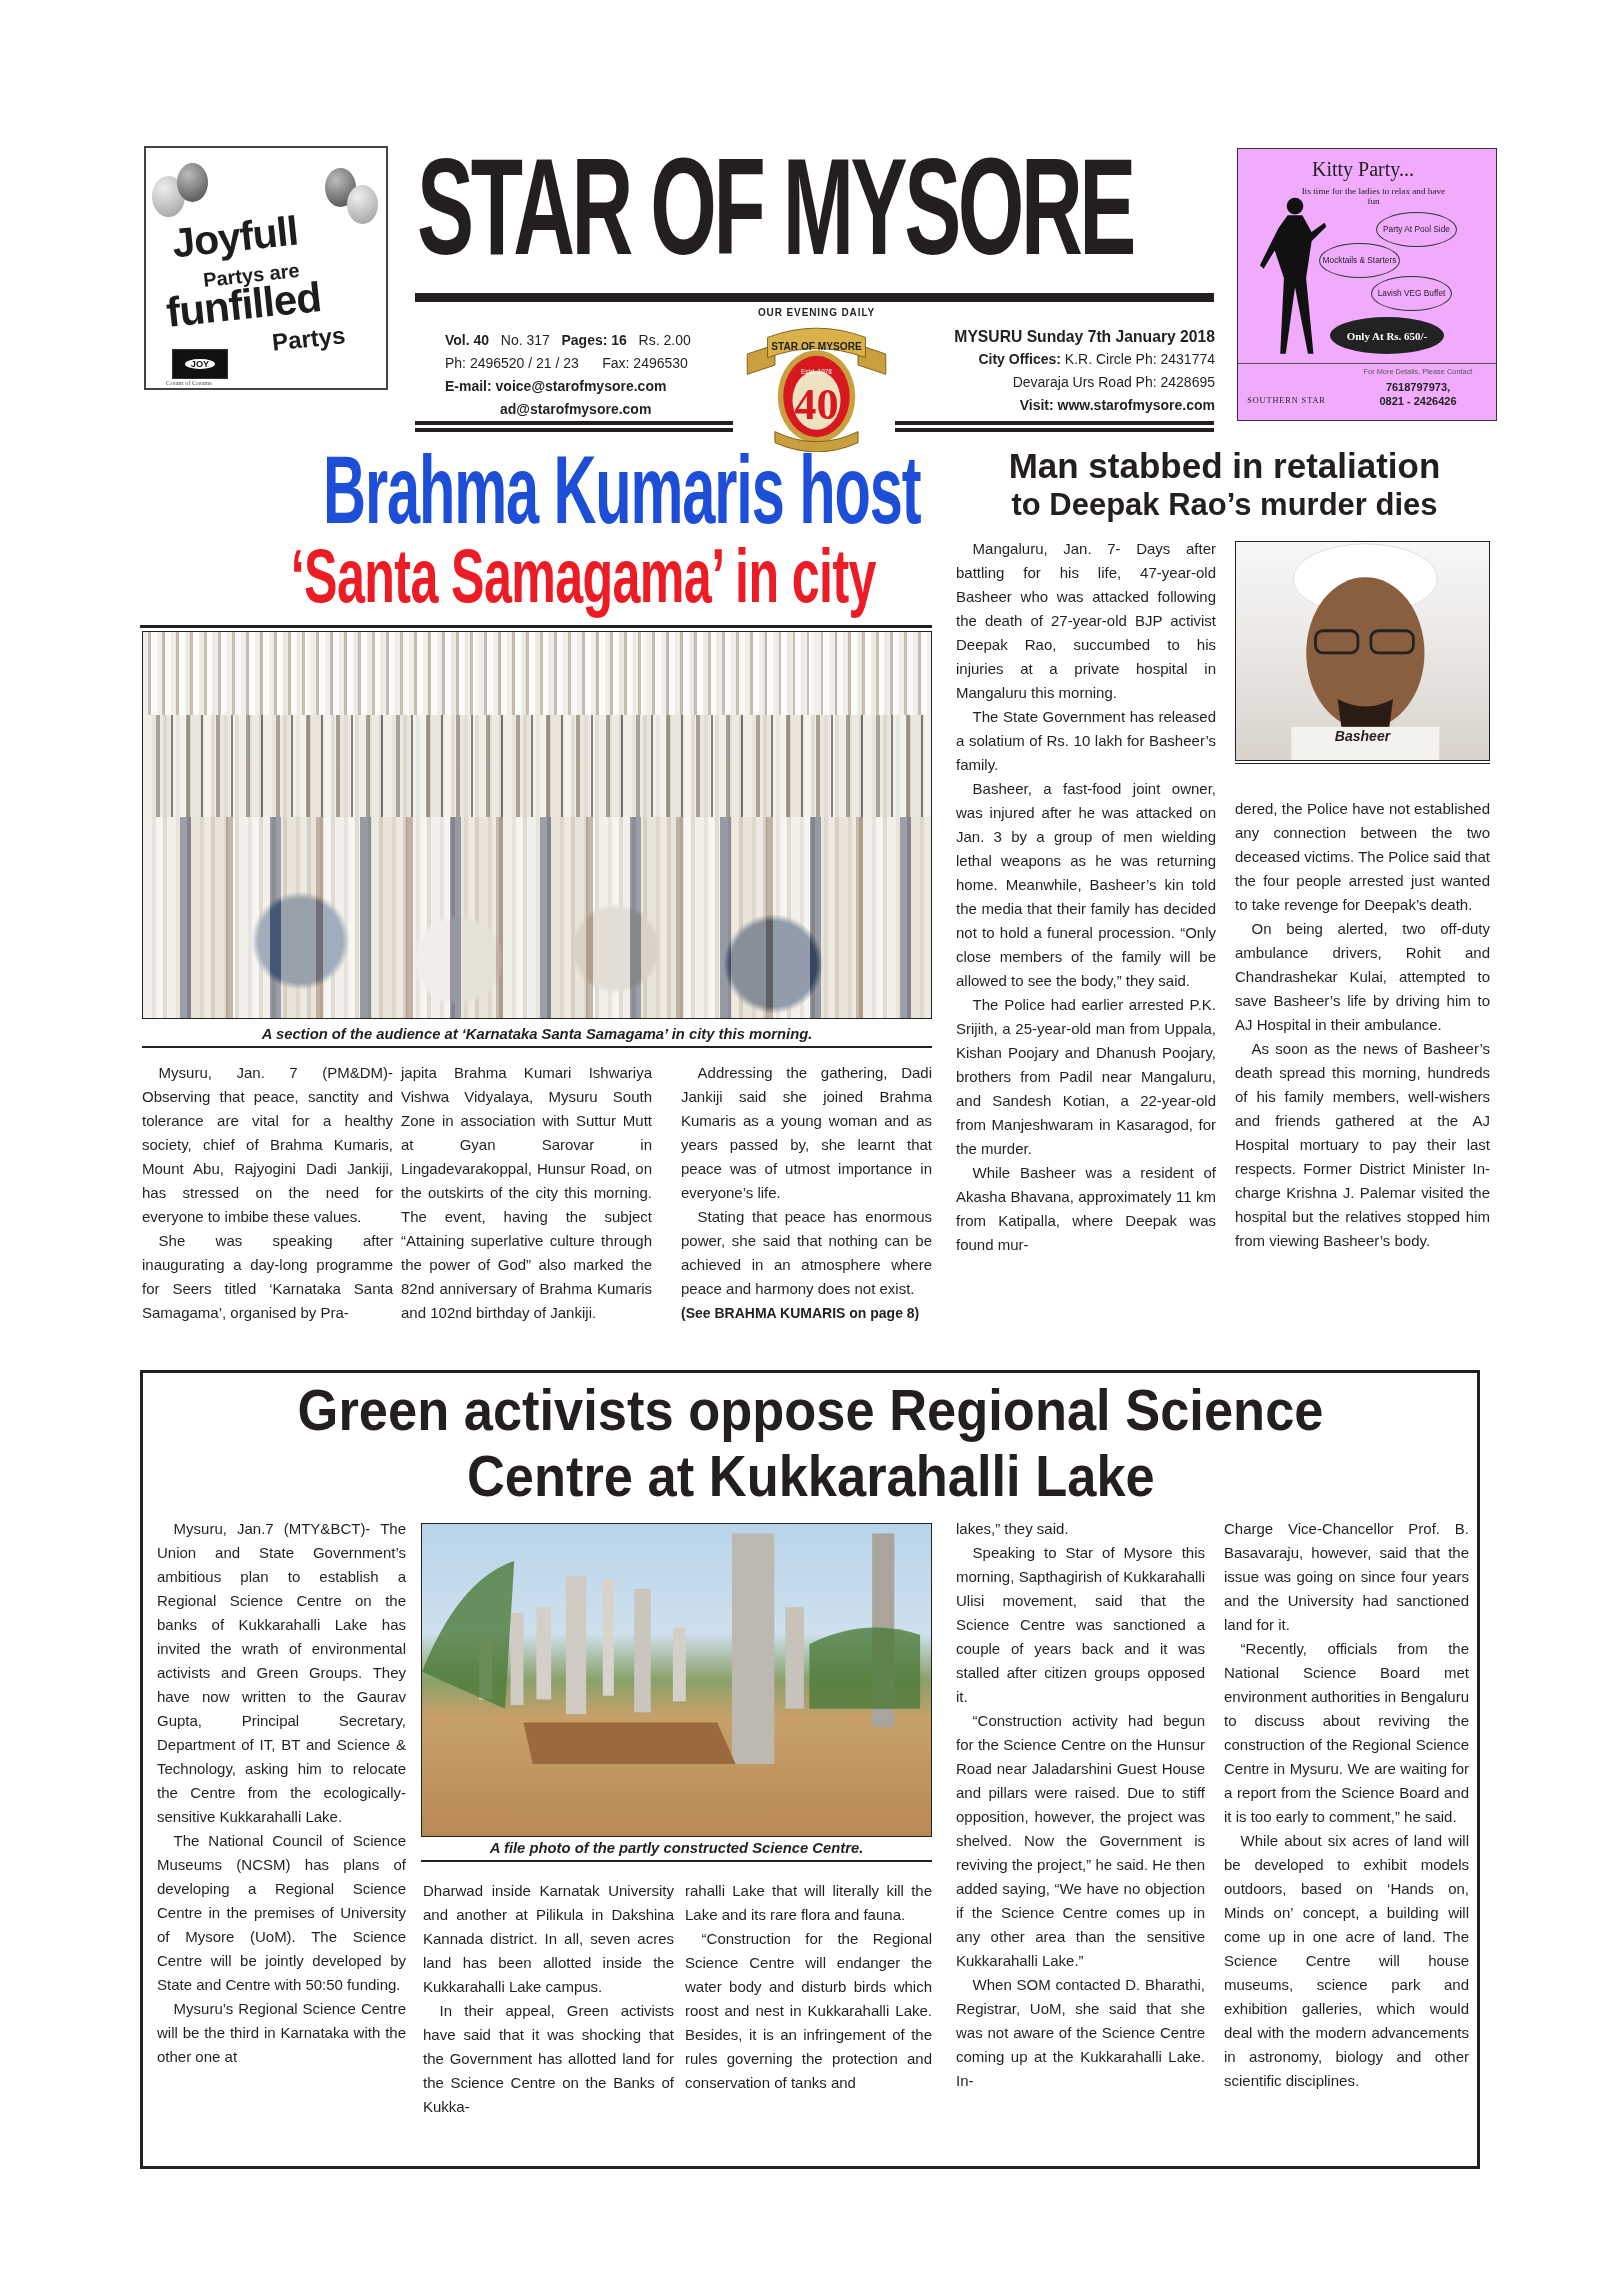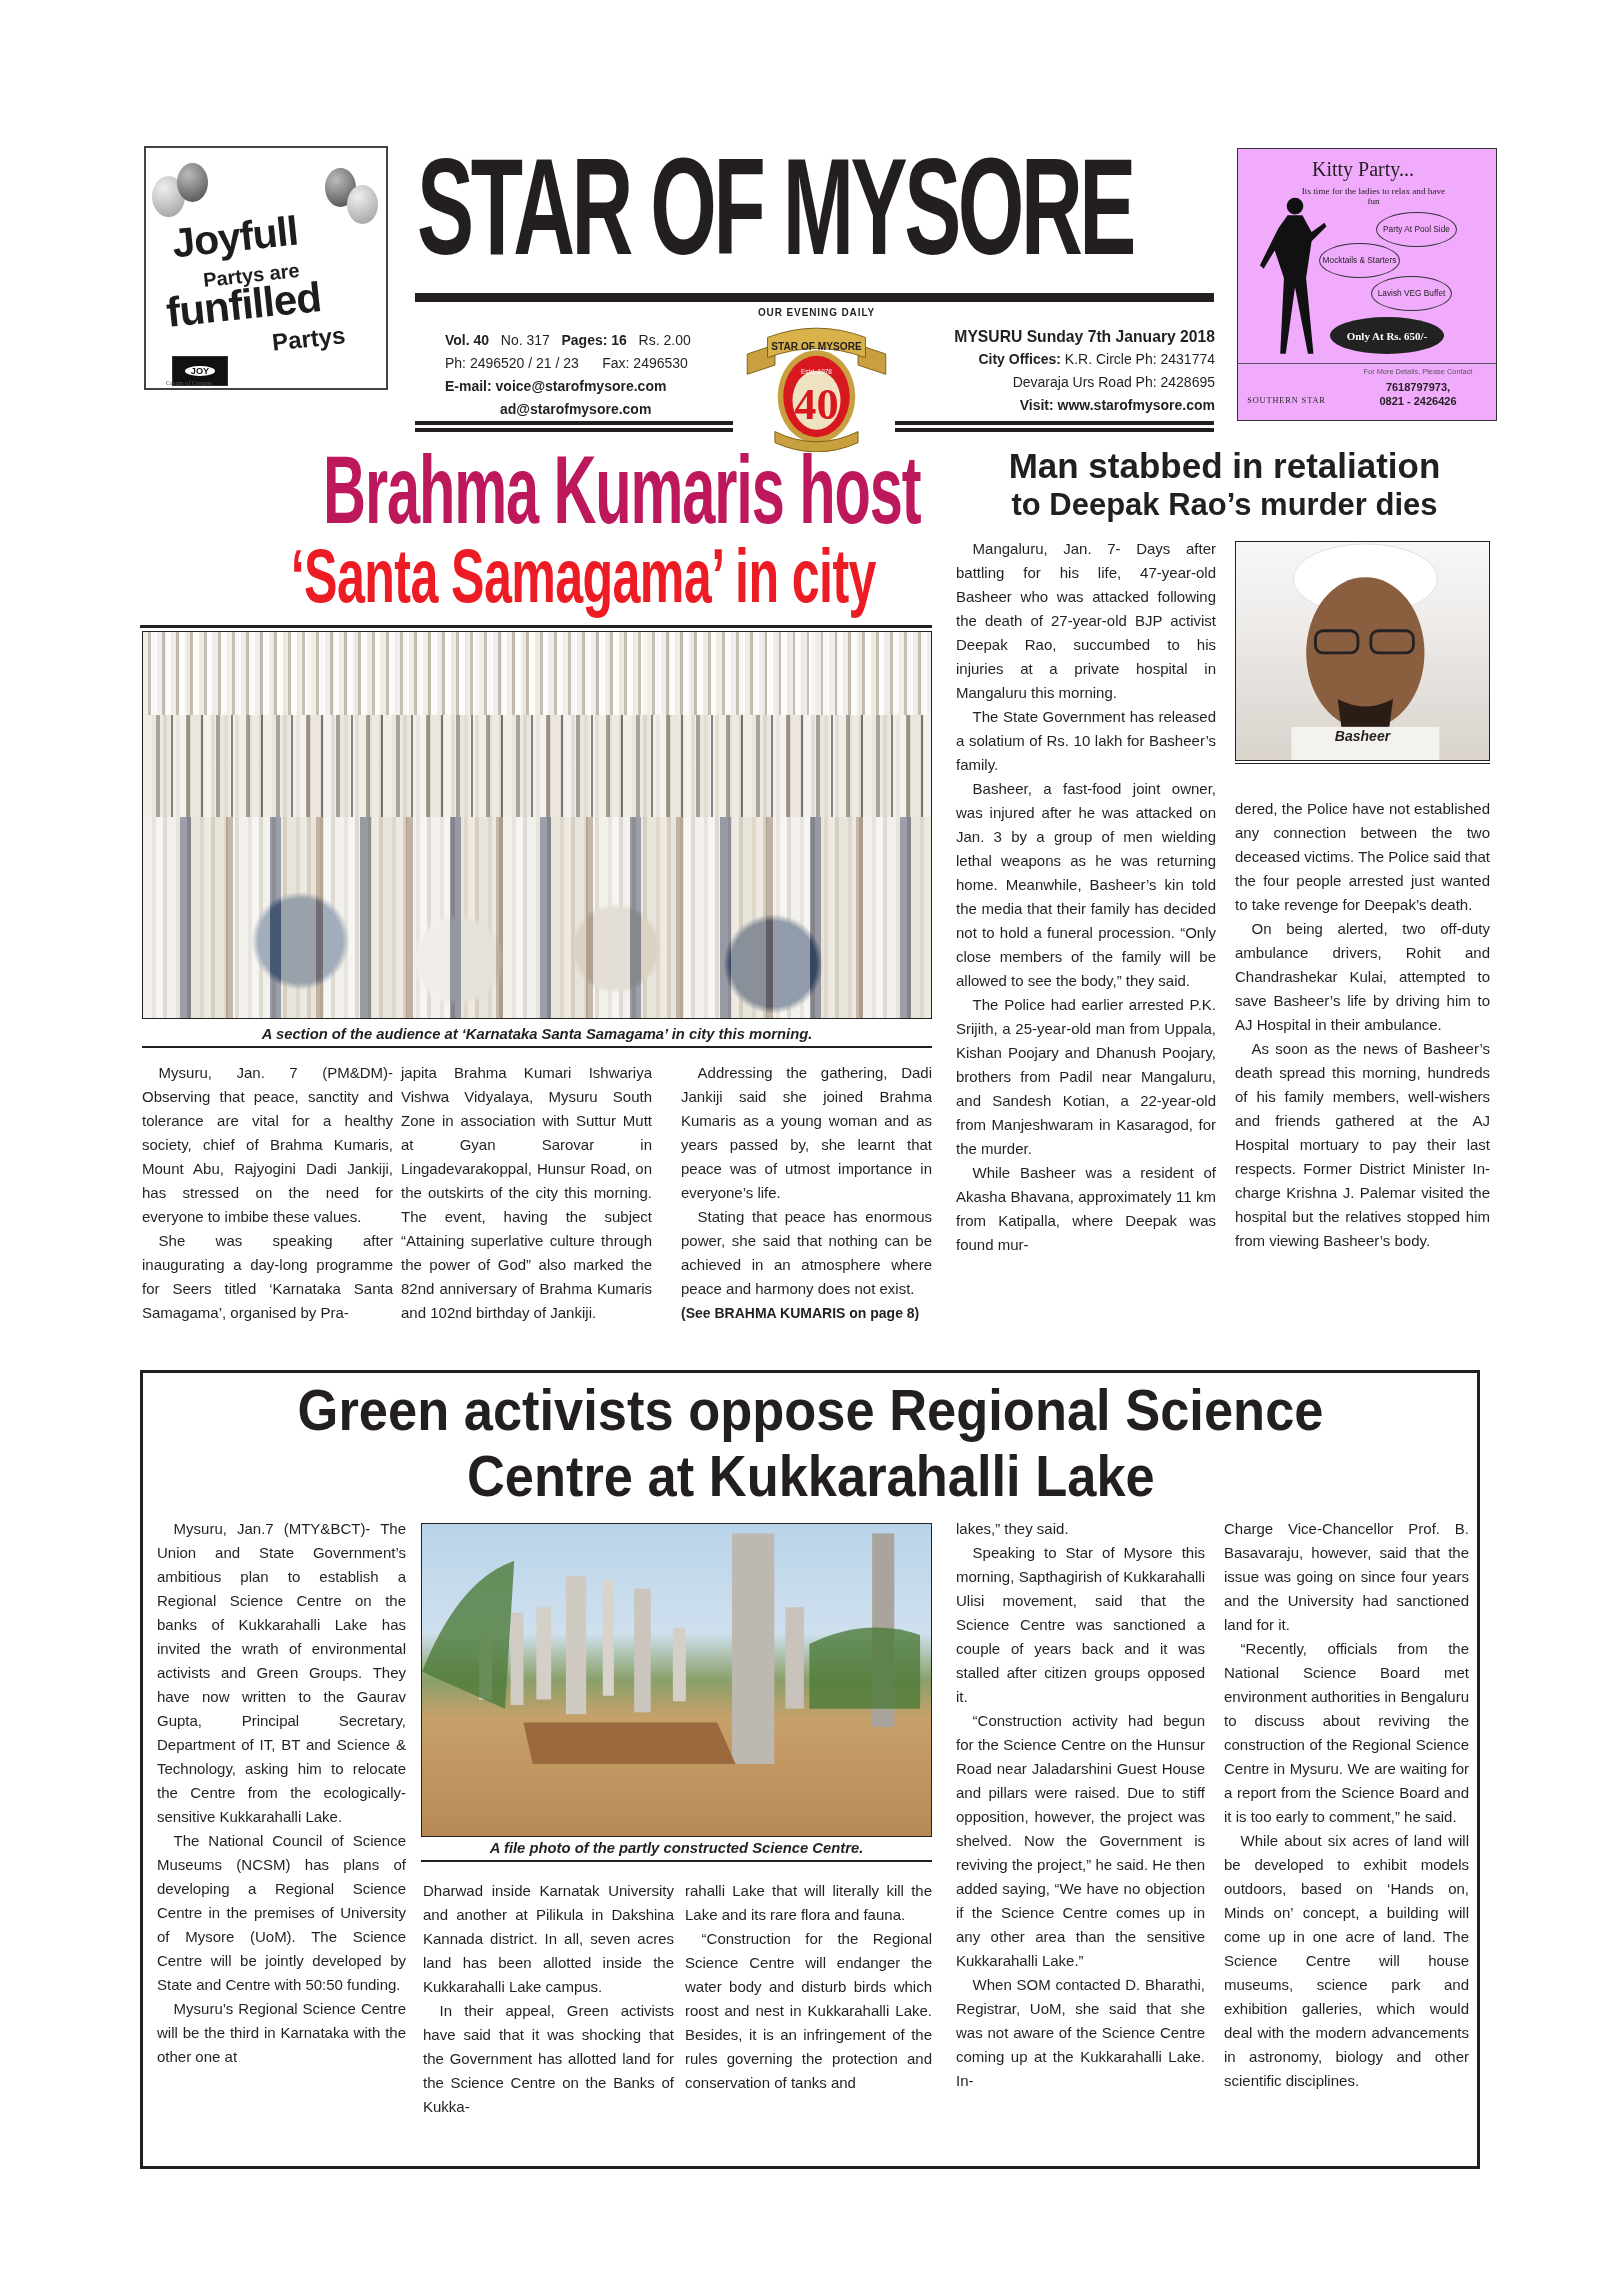--- a/index.html
+++ b/index.html
@@ -5,21 +5,21 @@
   html,body{margin:0;padding:0;background:#fff;}
   body{width:1619px;height:2289px;position:relative;overflow:hidden;font-family:"Liberation Sans",sans-serif;color:#231f20;}
   .abs{position:absolute;}
   
   .ad-left{left:144px;top:146px;width:244px;height:244px;border:2.8px solid #444;box-sizing:border-box;background:#fff;}
   .ad-left .balloon{position:absolute;border-radius:50%;}
   .ad-left .joy1{position:absolute;left:26px;top:66px;font-weight:bold;font-size:41px;color:#1d1d1d;transform:rotate(-6deg);letter-spacing:-0.9px;}
   .ad-left .joy2{position:absolute;left:57px;top:116px;font-weight:bold;font-size:20px;color:#1d1d1d;transform:rotate(-6deg);}
   .ad-left .joy3{position:absolute;left:20px;top:133px;font-weight:bold;font-size:42px;color:#1d1d1d;transform:rotate(-6deg);letter-spacing:-0.9px;}
   .ad-left .joy4{position:absolute;left:126px;top:177px;font-weight:bold;font-size:24px;color:#1d1d1d;transform:rotate(-6deg);}
-  .ad-left .logo{position:absolute;left:26px;top:208px;width:54px;height:28px;border:1.8px solid #333;background:#111;display:flex;align-items:center;justify-content:center;}
+  .ad-left .logo{position:absolute;left:26px;top:201px;width:54px;height:28px;border:1.8px solid #333;background:#111;display:flex;align-items:center;justify-content:center;}
   .ad-left .logo span{background:#fff;border-radius:50%;padding:0 5.5px;font-size:9.2px;font-weight:bold;color:#111;}
   .ad-left .logo-sub{position:absolute;left:20px;top:231px;font-size:6.5px;color:#555;font-family:"Liberation Serif",serif;}
 
   .masthead-title{left:417px;top:138px;width:794px;height:137px;font-family:"Liberation Sans",sans-serif;font-weight:bold;font-size:138px;line-height:137px;color:#231f20;letter-spacing:-5.5px;transform:scaleX(0.62);transform-origin:left top;white-space:nowrap;}
   .masthead-rule{left:415px;top:293px;width:799px;height:9.2px;background:#231f20;}
   .evening{left:729px;top:307px;width:175px;text-align:center;font-size:10px;font-weight:bold;letter-spacing:0.9px;}
   .info-left{left:417px;top:329px;width:314px;font-size:14px;line-height:23px;margin-left:28px;}
   .info-left b{font-weight:bold;}
   .info-right{left:886px;top:325px;width:329px;font-size:14px;line-height:23px;text-align:right;}
   .emblem{left:738px;top:317px;width:157px;height:135px;}
@@ -32,21 +32,21 @@
   .ad-right .kp-sub{position:absolute;left:57px;top:37px;width:157px;text-align:center;font-family:"Liberation Serif",serif;font-size:9.2px;line-height:10px;}
   .ad-right .oval{position:absolute;border:0.9px solid #333;border-radius:50%;font-size:8.3px;text-align:center;display:flex;align-items:center;justify-content:center;line-height:9.2px;}
   .ad-right .price{position:absolute;left:92px;top:168px;width:114px;height:37px;background:#222;color:#fff;border-radius:50%;font-family:"Liberation Serif",serif;font-weight:bold;font-size:11px;display:flex;align-items:center;justify-content:center;}
   .ad-right .sil{position:absolute;left:20px;top:46px;width:74px;height:168px;}
   .ad-right .foot{position:absolute;left:0;top:214px;width:100%;border-top:1.8px solid #555;}
   .ad-right .ss{position:absolute;left:9.2px;top:223px;font-family:"Liberation Serif",serif;font-size:8.3px;letter-spacing:0.9px;margin-top:24px;}
   .ad-right .contact{position:absolute;left:111px;top:218px;width:138px;text-align:center;font-size:7.4px;color:#555;}
   .ad-right .phones{position:absolute;left:111px;top:231px;width:138px;text-align:center;font-size:11px;font-weight:bold;line-height:14px;}
 
   
-  .lead-h1{left:140px;top:445px;width:812px;text-align:center;color:#be185d;font-weight:bold;font-size:96px;line-height:89px;white-space:nowrap;}
+  .lead-h1{left:140px;top:445px;width:812px;text-align:center;color:#1d4ed8;font-weight:bold;font-size:96px;line-height:89px;white-space:nowrap;}
   .lead-h1 .l{display:inline-block;transform:scaleX(0.62);transform-origin:center;letter-spacing:-1.8px;}
   .lead-h2{left:140px;top:539px;width:812px;text-align:center;color:#ed1c24;font-weight:bold;font-size:76px;line-height:74px;white-space:nowrap;}
   .lead-h2 .l{display:inline-block;transform:scaleX(0.66);transform-origin:center;letter-spacing:-0.9px;}
   .lead-rule{left:140px;top:625px;width:792px;height:2.8px;background:#231f20;}
   .crowd{left:142px;top:631px;width:790px;height:388px;border:1.8px solid #222;box-sizing:border-box;overflow:hidden;
      background:
        radial-gradient(circle at 20% 80%, #5a6e8a 0 6%, transparent 7%),
        radial-gradient(circle at 40% 85%, #e8e4dc 0 7%, transparent 8%),
        radial-gradient(circle at 60% 82%, #cfc7b8 0 7%, transparent 8%),
        radial-gradient(circle at 80% 86%, #3d4e6a 0 6%, transparent 7%),

